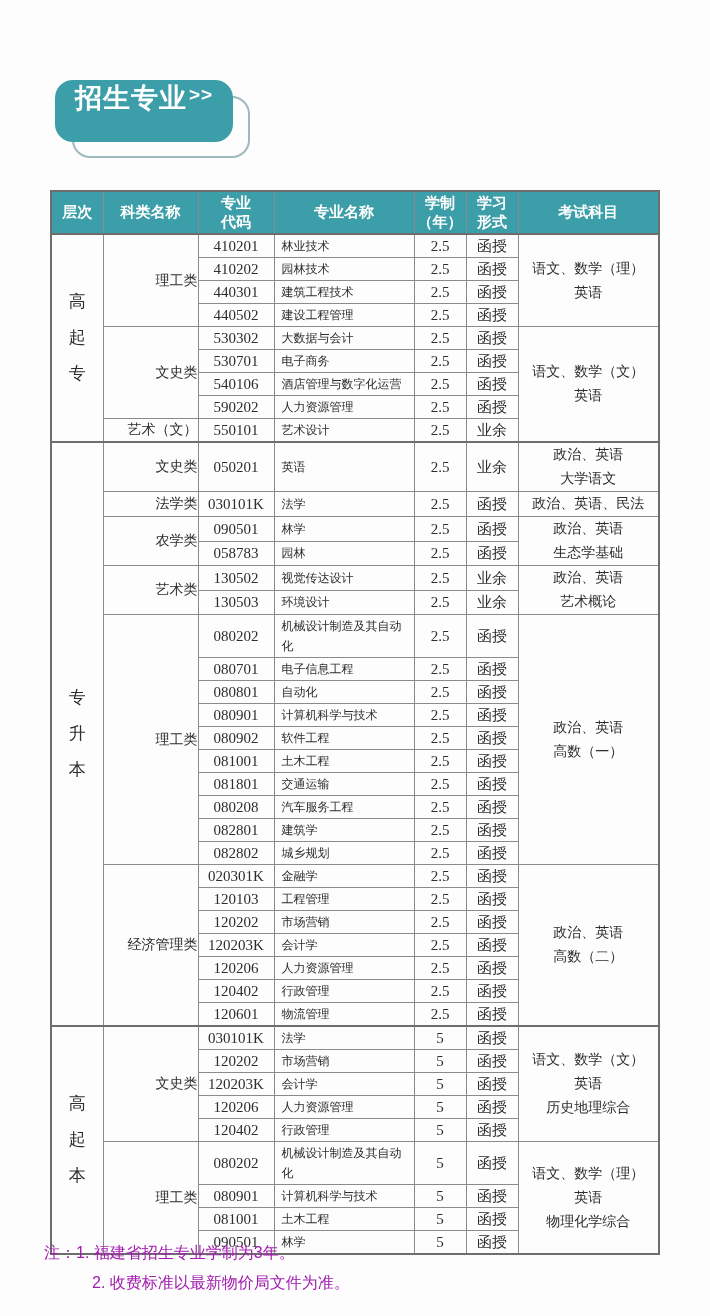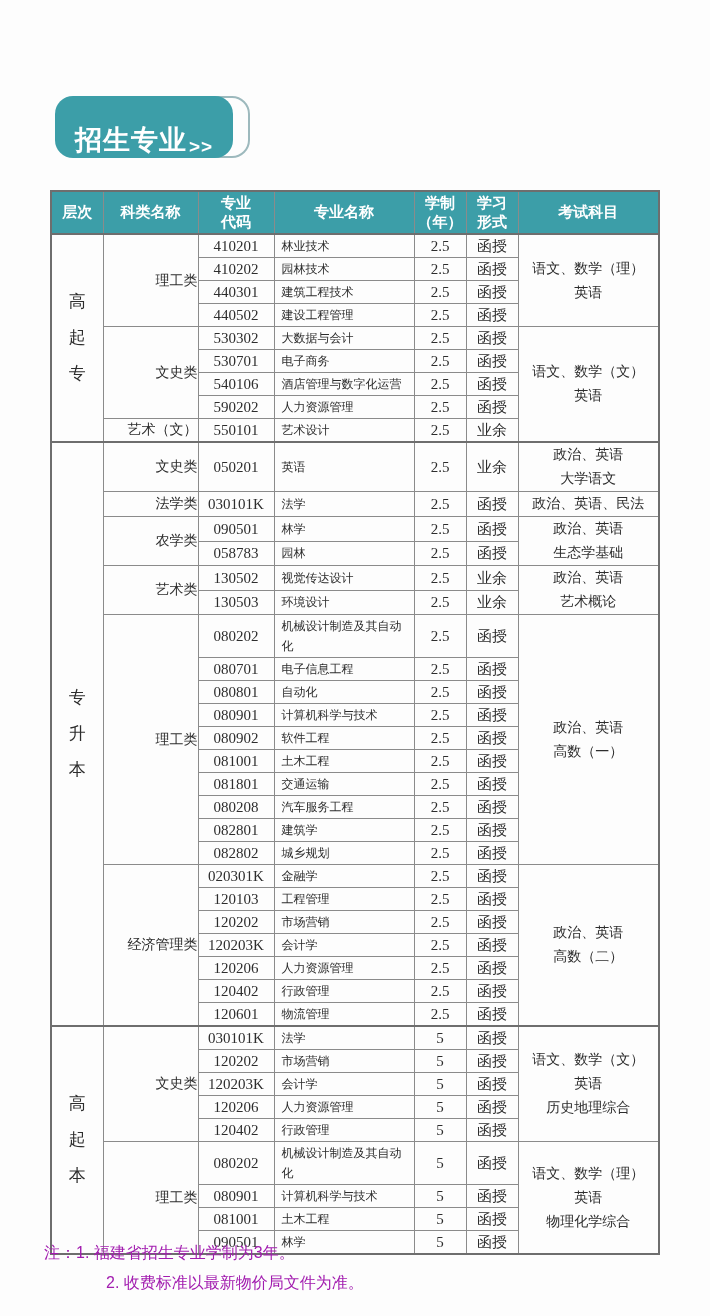--- a/index.html
+++ b/index.html
@@ -10,22 +10,22 @@
   }
   *{box-sizing:border-box;margin:0;padding:0;}
   html,body{width:710px;background:#fdfdfd;}
   body{font-family:"Liberation Sans","DejaVu Sans",sans-serif;color:var(--ink);}
   .page{position:relative;width:710px;height:1316px;background:#fdfdfd;overflow:hidden;}
 
   
   .badge-wrap{position:absolute;left:55px;top:80px;width:220px;height:90px;}
   .badge-shadow{position:absolute;left:17px;top:16px;width:178px;height:62px;
     border:2px solid #9db9bd;border-radius:18px;background:#fdfdfd;}
-  .badge-front{position:absolute;left:0;top:16px;width:178px;height:62px;
-    background:var(--teal);border-radius:18px;display:flex;align-items:flex-end;
+  .badge-front{position:absolute;left:0;top:0;width:178px;height:62px;
+    background:var(--teal);border-radius:18px;display:flex;align-items:flex-start;
     justify-content:center;color:#fff;gap:2px;}
   .badge-title{font-size:27px;font-weight:700;letter-spacing:1px;}
   .badge-arrows{font-size:19px;font-weight:700;letter-spacing:1px;padding-top:4px;}
 
   
   .tbl-wrap{position:absolute;left:50px;top:190px;}
   table{border-collapse:collapse;table-layout:fixed;width:608px;font-family:Liberation Serif, serif;}
   th,td{border:1px solid var(--border-inner);vertical-align:middle;
     font-size:15px;line-height:20px;}
   table{border:2px solid var(--border-strong);}
@@ -38,21 +38,21 @@
   td.category-cell{font-size:14px;text-align:right;}
   td.level-cell{background:#fdfdfd;}
   .level-text{width:1.15em;margin:0 auto;word-break:break-all;text-align:center;
     font-size:17px;line-height:2.1;}
   tr.section-start td{border-top:2px solid var(--border-strong);}
 
   
   .notes{position:absolute;left:44px;top:1238px;font-size:16px;color:#a21caf;
     line-height:30px;}
   .note-line{white-space:nowrap;}
-  .note-line + .note-line{margin-left:62px;}
+  .note-line + .note-line{margin-left:48px;}
 </style>
 </head>
 <body>
 
 <div class="page">
 
   <div class="badge-wrap">
     <div class="badge-shadow"></div>
     <div class="badge-front">
       <span class="badge-title">招生专业</span>

